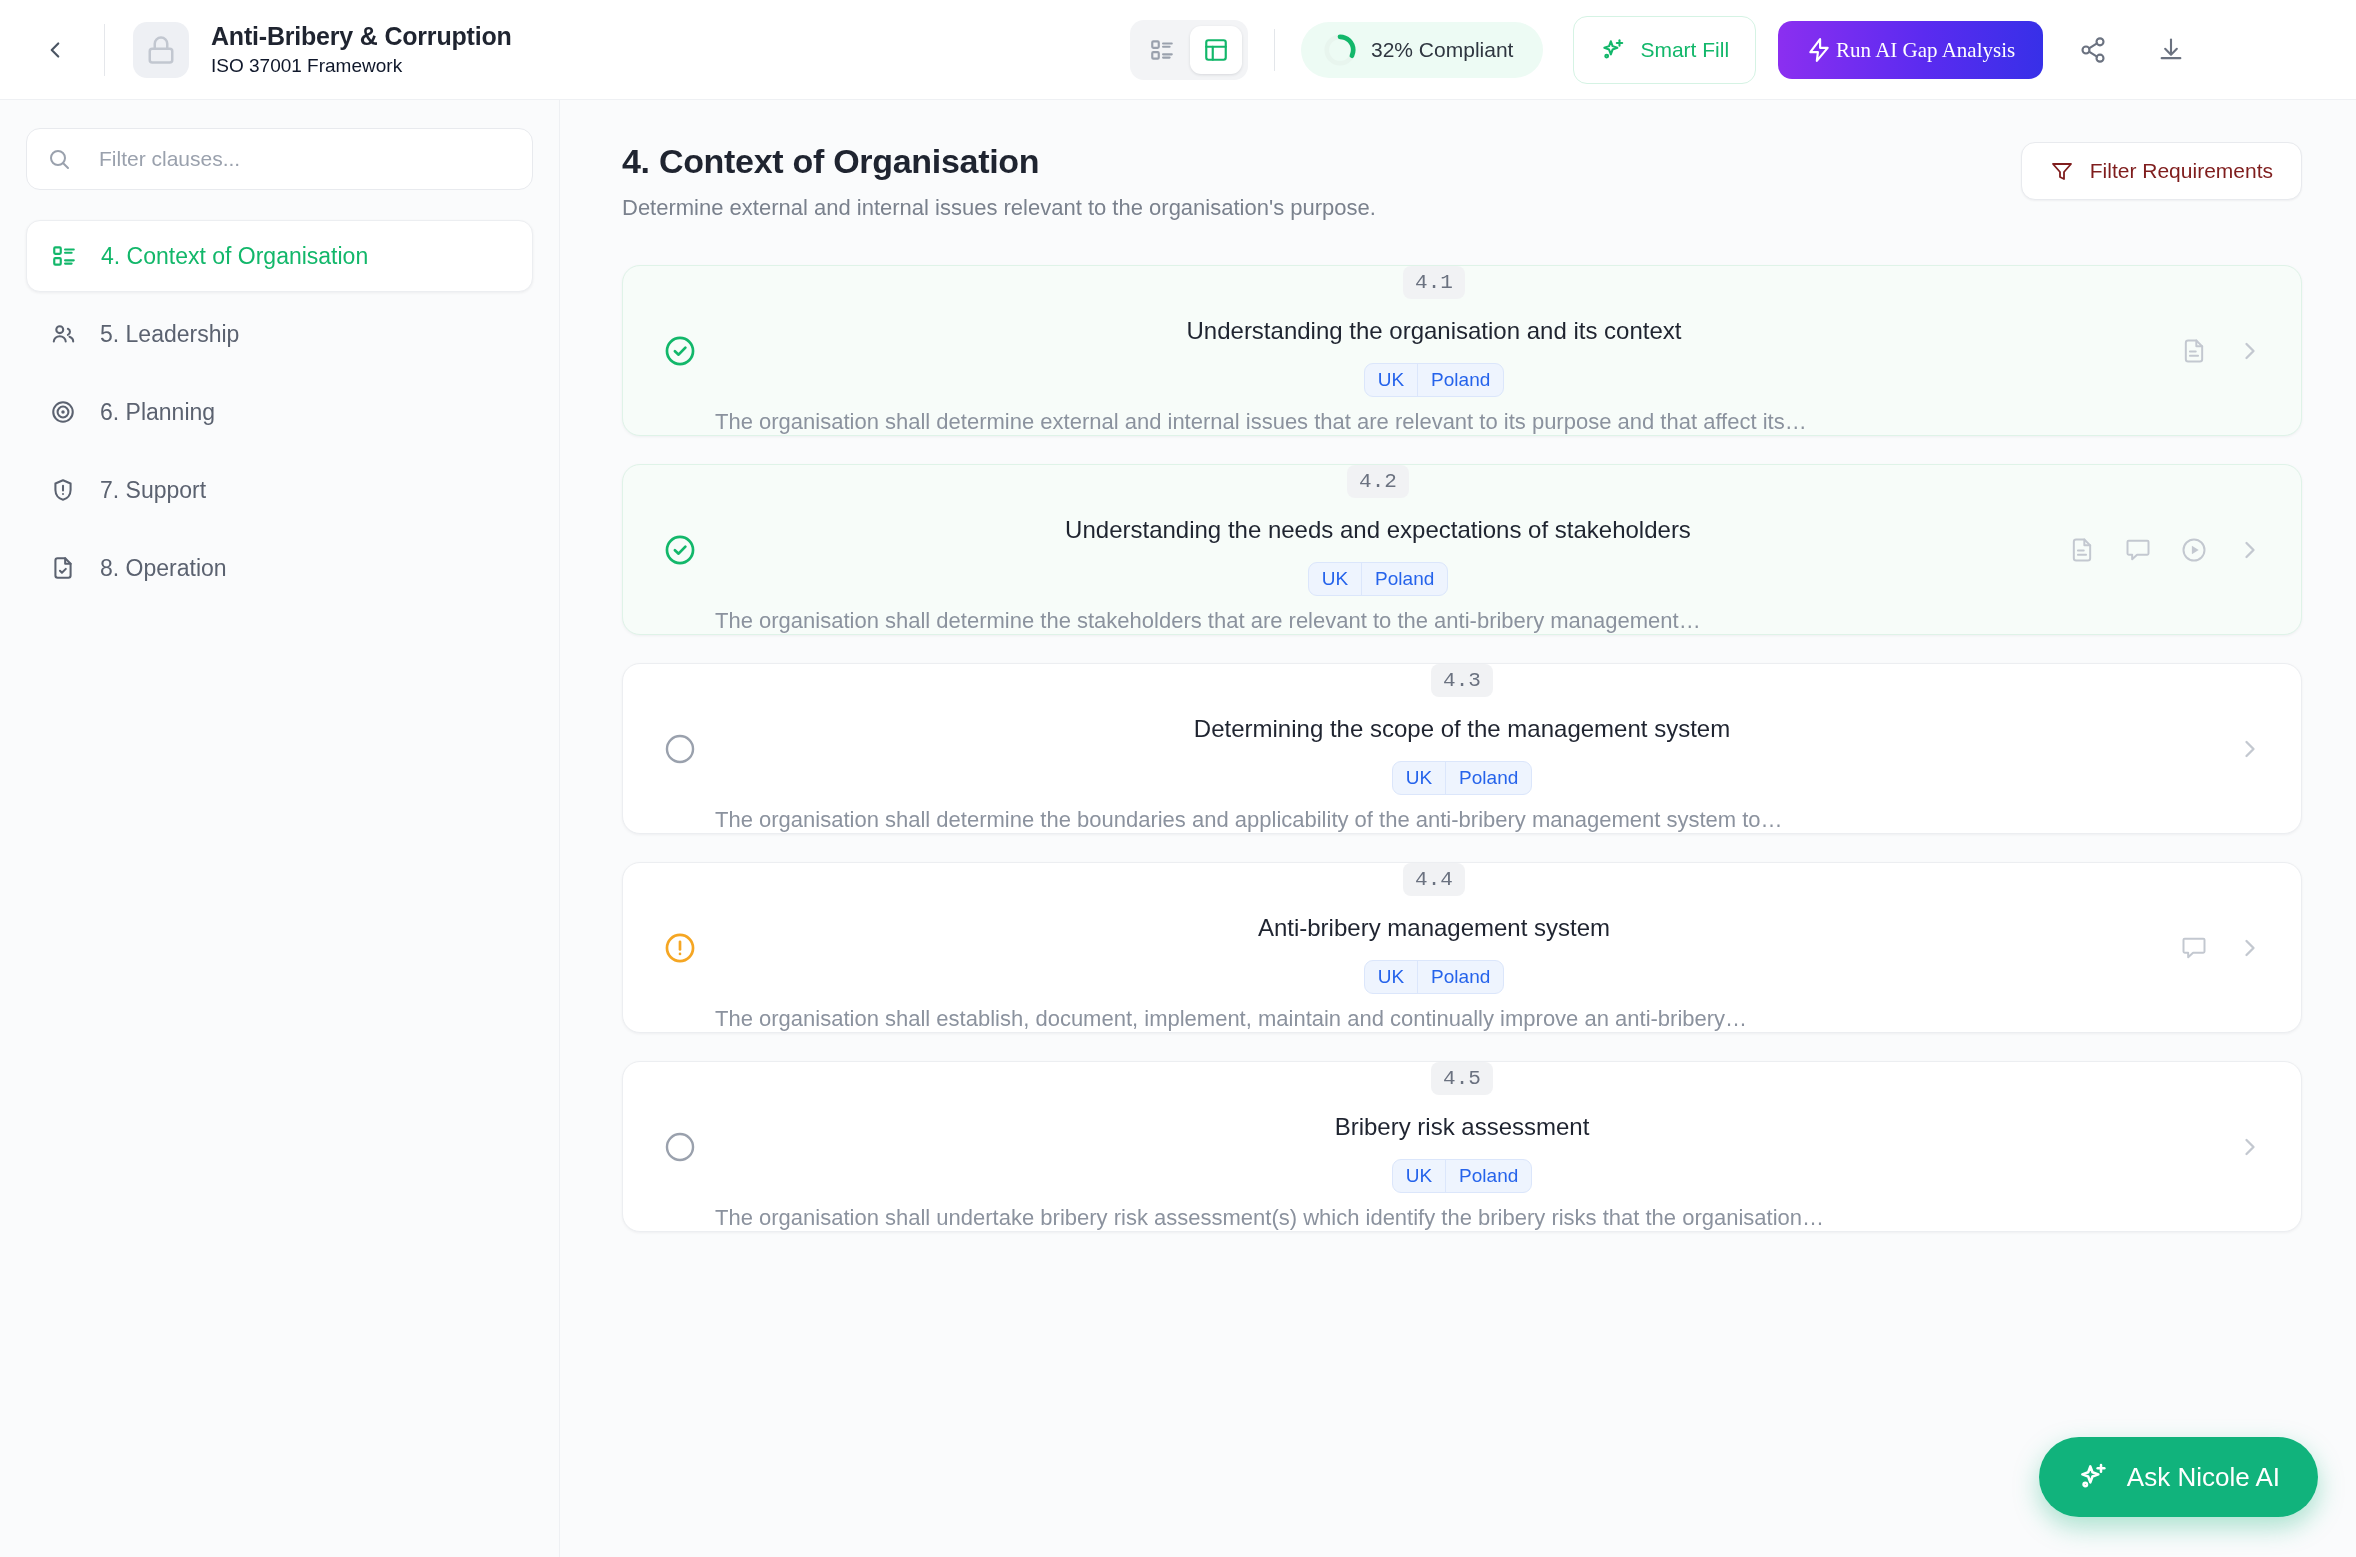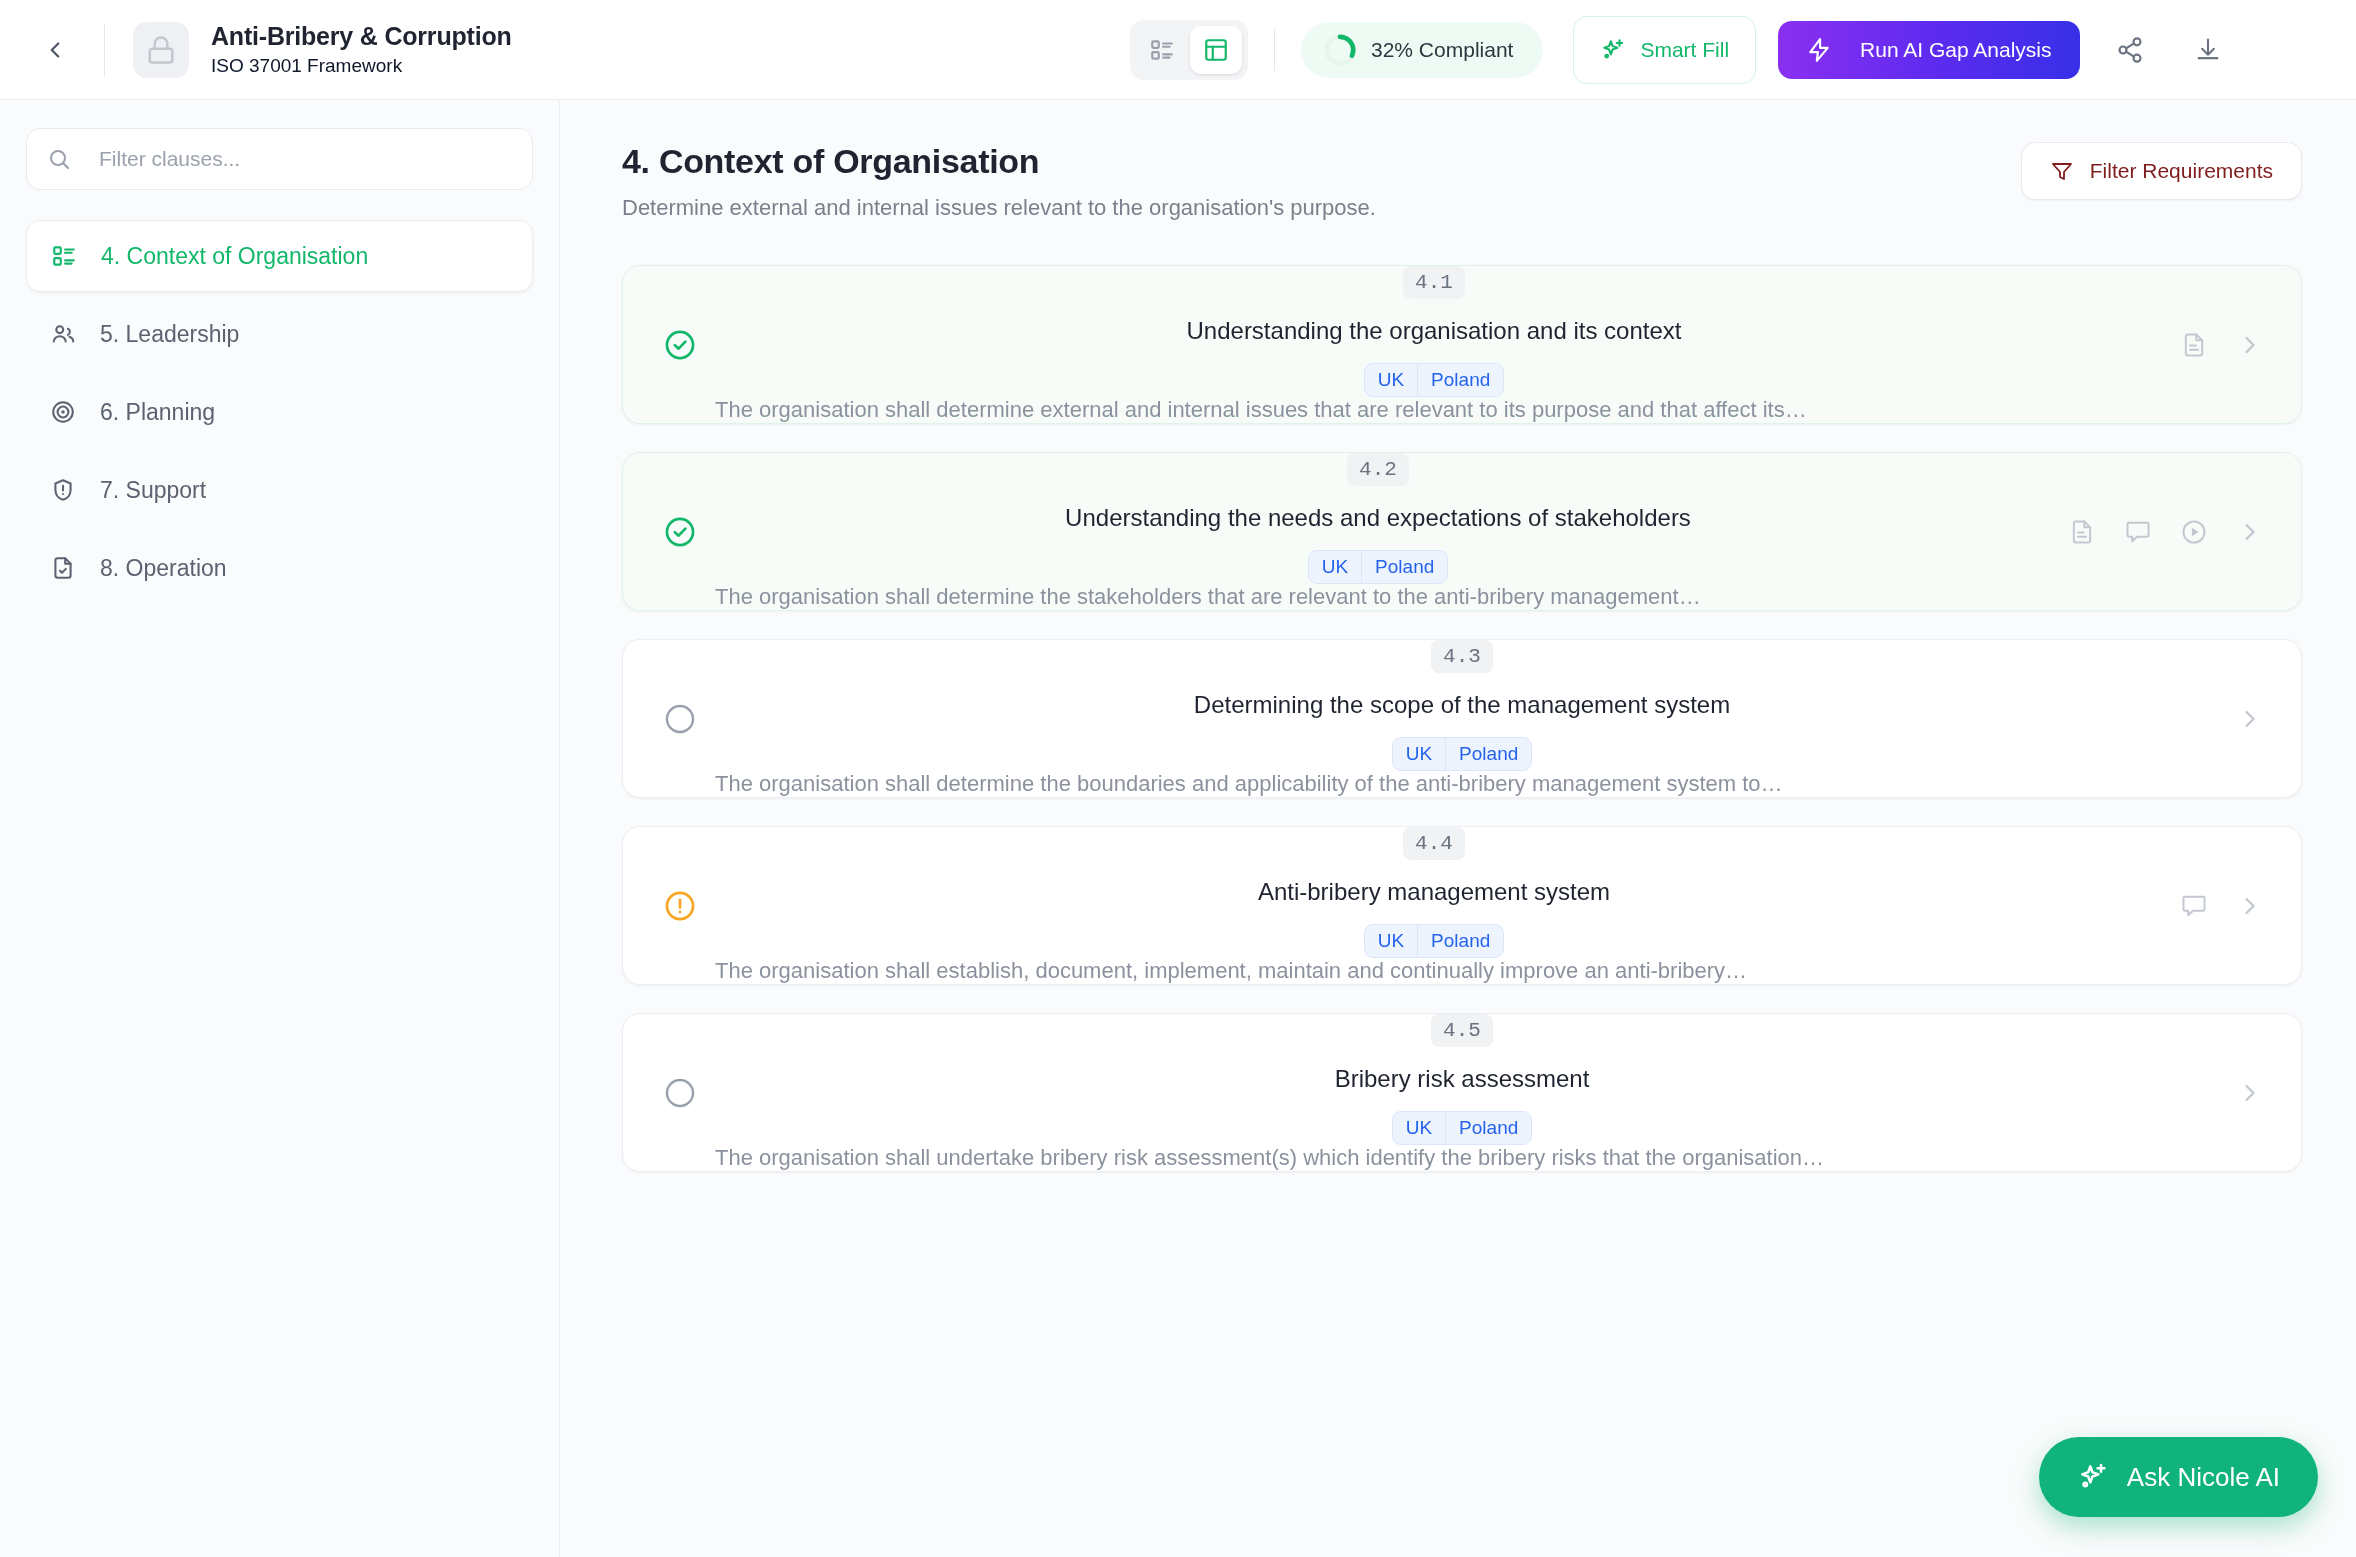--- a/index.html
+++ b/index.html
@@ -62,26 +62,27 @@
   .donut { width: 34px; height: 34px; flex: none; }
 
   .btn-smartfill {
     display: flex; align-items: center; gap: 14px;
     height: 68px; padding: 0 26px;
     border: 1px solid #d5f3e4; border-radius: 14px;
     background: #ffffff; color: #12b76a;
     font-size: 21px; margin-left: 30px;
   }
   .btn-gap {
-    display: flex; align-items: center; gap: 28px;
+    display: flex; align-items: center; gap: 4px;
     height: 58px; padding: 0 28px;
     border-radius: 14px;
     background: linear-gradient(90deg, #8b2ff0 0%, #5b2bf0 55%, #3730e8 100%);
     color: #ffffff; font-size: 21px; font-weight: 500;
     margin-left: 22px;
+    font-family: Liberation Serif, serif;
   }
   .icon-btn-plain {
     width: 56px; height: 56px; display: flex; align-items: center; justify-content: center;
     color: #6b7280; margin-left: 22px;
   }
 
   
   .body { display: flex; height: calc(1557px - 100px); }
 
   .sidebar {
@@ -153,21 +154,21 @@
     font-family: "Liberation Mono", monospace;
     font-size: 21px; color: #6b7280;
     background: #f1f2f4; border-radius: 8px;
     padding: 5px 12px;
   }
   .clause-title { font-size: 24px; color: #1f2430; }
   .tagset { display: flex; border: 1px solid #dbe6fb; border-radius: 9px; overflow: hidden; background: #eef4fe; }
   .tag { font-size: 19px; color: #2563eb; padding: 5px 13px; }
   .tag + .tag { border-left: 1px solid #dbe6fb; }
   .card-desc {
-    font-size: 22px; color: #8b929e;
+    margin-top: 12px; font-size: 22px; color: #8b929e;
     white-space: nowrap; overflow: hidden; text-overflow: ellipsis;
     max-width: 1320px;
   }
   .card-actions { display: flex; align-items: center; gap: 26px; flex: none; padding-left: 26px; }
   .act-ico { width: 30px; height: 30px; color: #c3c8d0; display: flex; align-items: center; justify-content: center; }
   .chev { width: 30px; height: 30px; color: #c3c8d0; display: flex; align-items: center; justify-content: center; }
 
   .fab {
     position: absolute; right: 38px; bottom: 40px;
     display: flex; align-items: center; gap: 18px;

